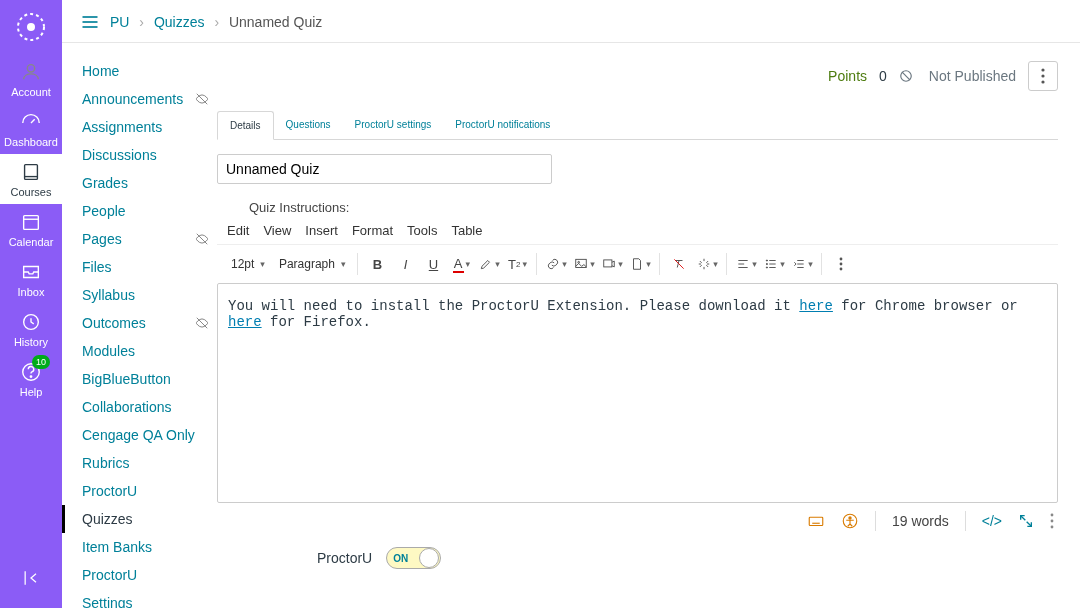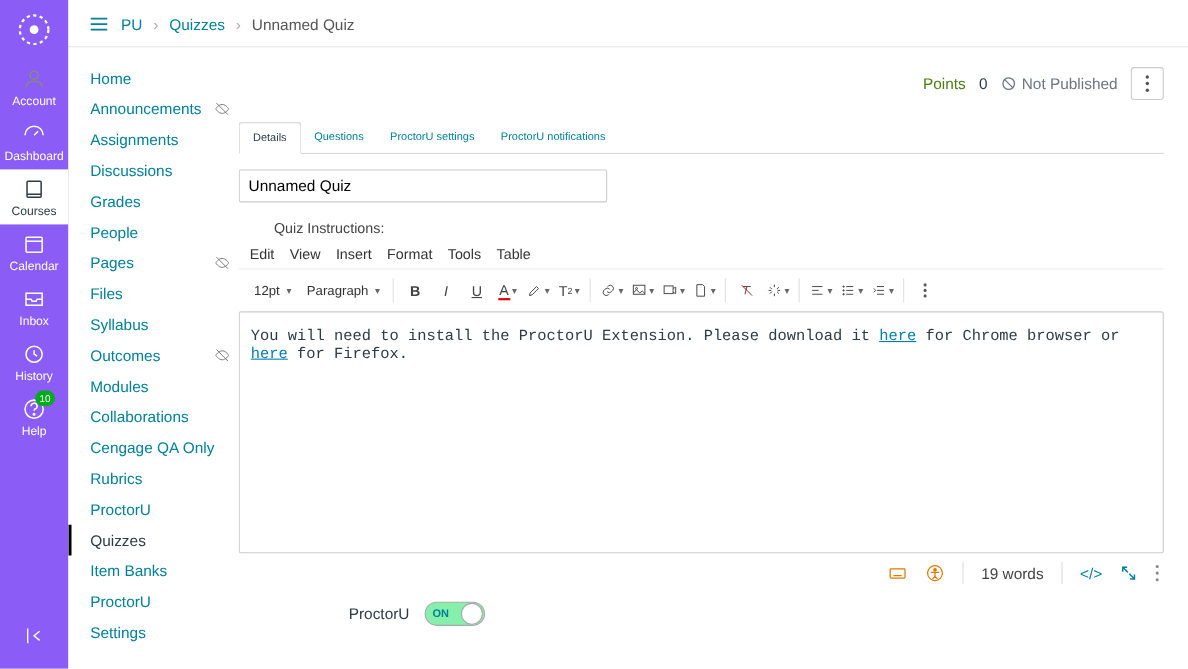--- a/index.html
+++ b/index.html
@@ -81,21 +81,21 @@
   .content { flex:1; padding:18px 22px 0 0; overflow:hidden; }
   .pub-row {
     display:flex; align-items:center; justify-content:flex-end; gap:12px;
     margin-bottom:20px;
   }
   .pub-label { color:#4d7c0f; }
   .pub-dots {
     width:30px;height:30px;border:1px solid #ccc;border-radius:3px;
     display:flex;align-items:center;justify-content:center;cursor:pointer;
   }
-  .pub-state { display:flex;align-items:center;gap:5px;color:#6b7780; }
+  .pub-state { display:flex;align-items:center;gap:16px;color:#6b7780; }
   .tabs {
     display:flex; border-bottom:1px solid #d7d7d7; gap:0;
   }
   .tab {
     padding:8px 12px; font-size:10px; cursor:pointer;
     color:#008099;
   }
   .tab.active {
     color:#2d3b45;
     border:1px solid #d7d7d7; border-bottom:1px solid #fff;
@@ -134,21 +134,21 @@
     font-family:Liberation Mono, monospace;
   }
   .rce-body a { color:#007eb1; text-decoration:underline; }
   .statusbar {
     display:flex;align-items:center;justify-content:flex-end;gap:16px;
     padding:8px 4px 0 0; color:#444;
   }
   .sb-div { width:1px;height:20px;background:#ddd; }
   .toggle {
     width:55px;height:22px;border:1px solid #aaa;border-radius:12px;
-    display:flex;align-items:center;position:relative;background:#86efac;
+    display:flex;align-items:center;position:relative;background:#fef9c3;
     cursor:pointer;
   }
   .toggle-knob {
     width:20px;height:20px;border-radius:50%;border:1px solid #aaa;
     position:absolute;right:1px;top:0;background:#fff;
   }
   .toggle-label {
     color:#008099;font-size:10px;font-weight:bold;margin-left:6px;
   }
   .proctor-row { display:flex;align-items:center;gap:14px;margin:16px 0 0 100px;}
@@ -301,20 +301,23 @@
           <a>Outcomes</a>
           <span class="vis-off">
             <svg width="14" height="14" viewBox="0 0 24 24" fill="none" stroke="#777" stroke-width="1.5">
               <path d="M3 3l18 18"></path>
               <path d="M2 12s4-7 10-7 10 7 10 7-4 7-10 7-10-7-10-7z"></path>
             </svg>
           </span>
         </div>
       <div class="cnav-item">
           <a>Modules</a>
+        </div>
+      <div class="cnav-item">
+          <a>BigBlueButton</a>
         </div>
       <div class="cnav-item">
           <a>Collaborations</a>
         </div>
       <div class="cnav-item">
           <a>Cengage QA Only</a>
         </div>
       <div class="cnav-item">
           <a>Rubrics</a>
         </div>

